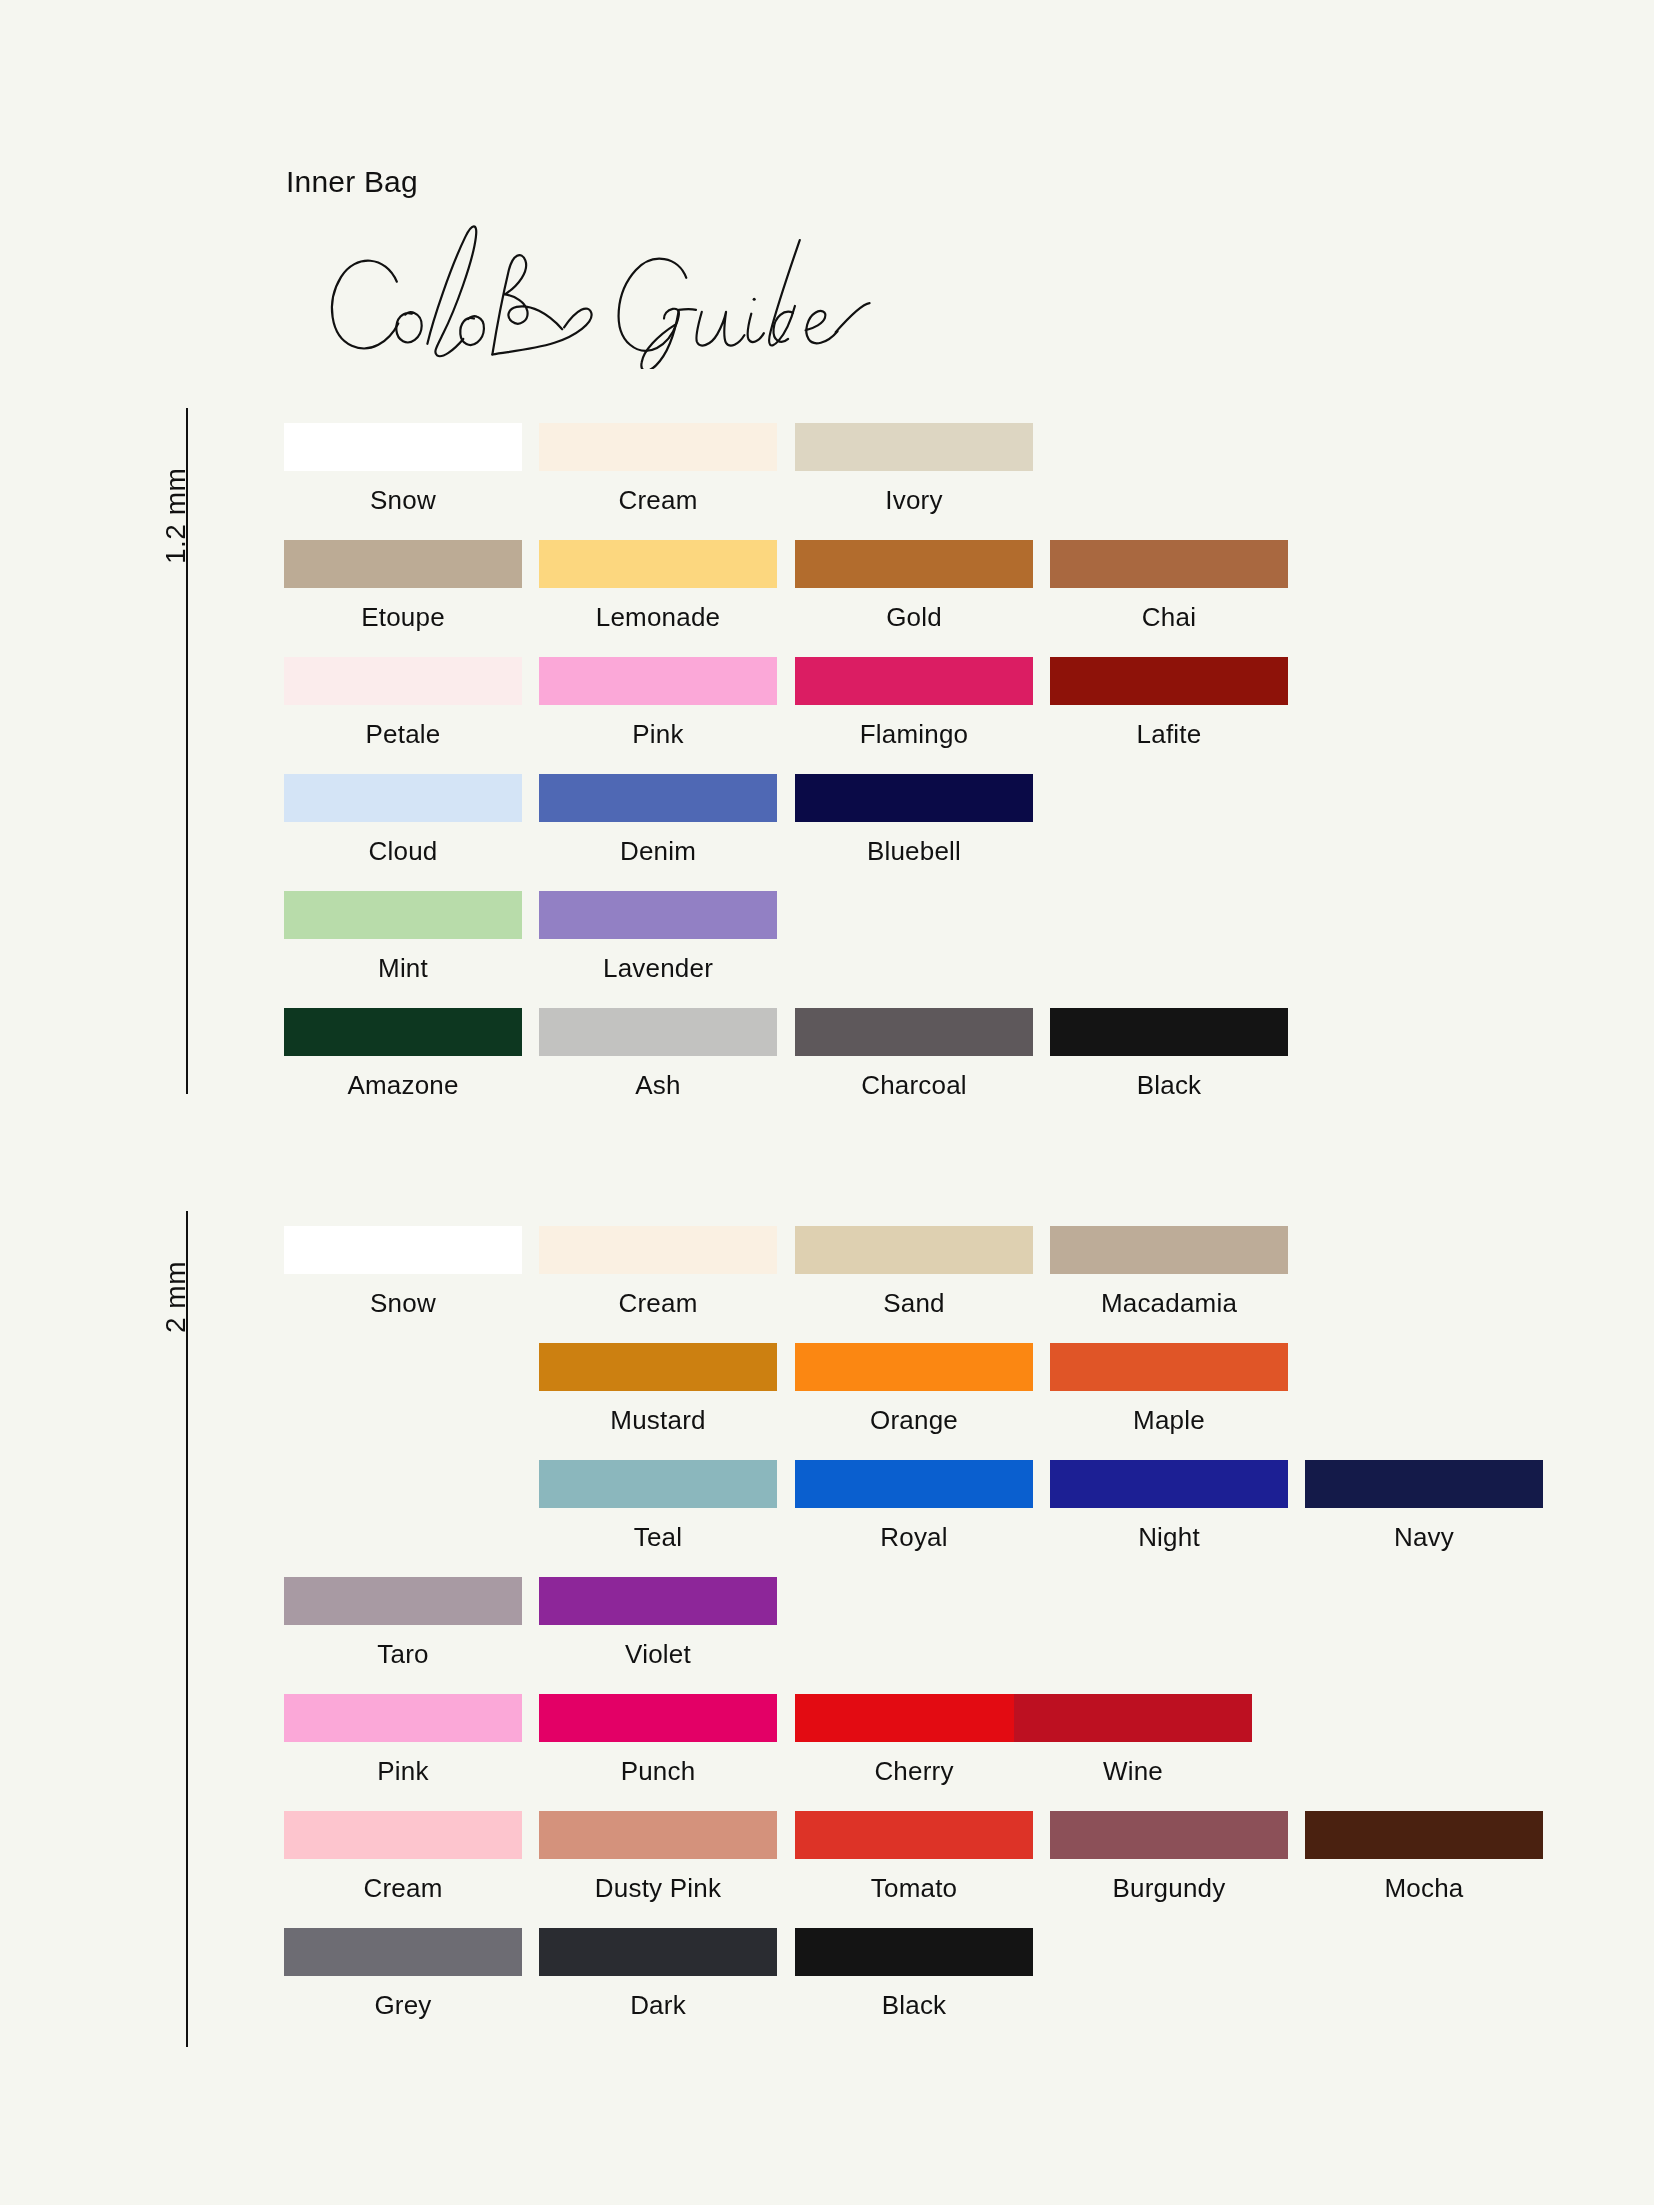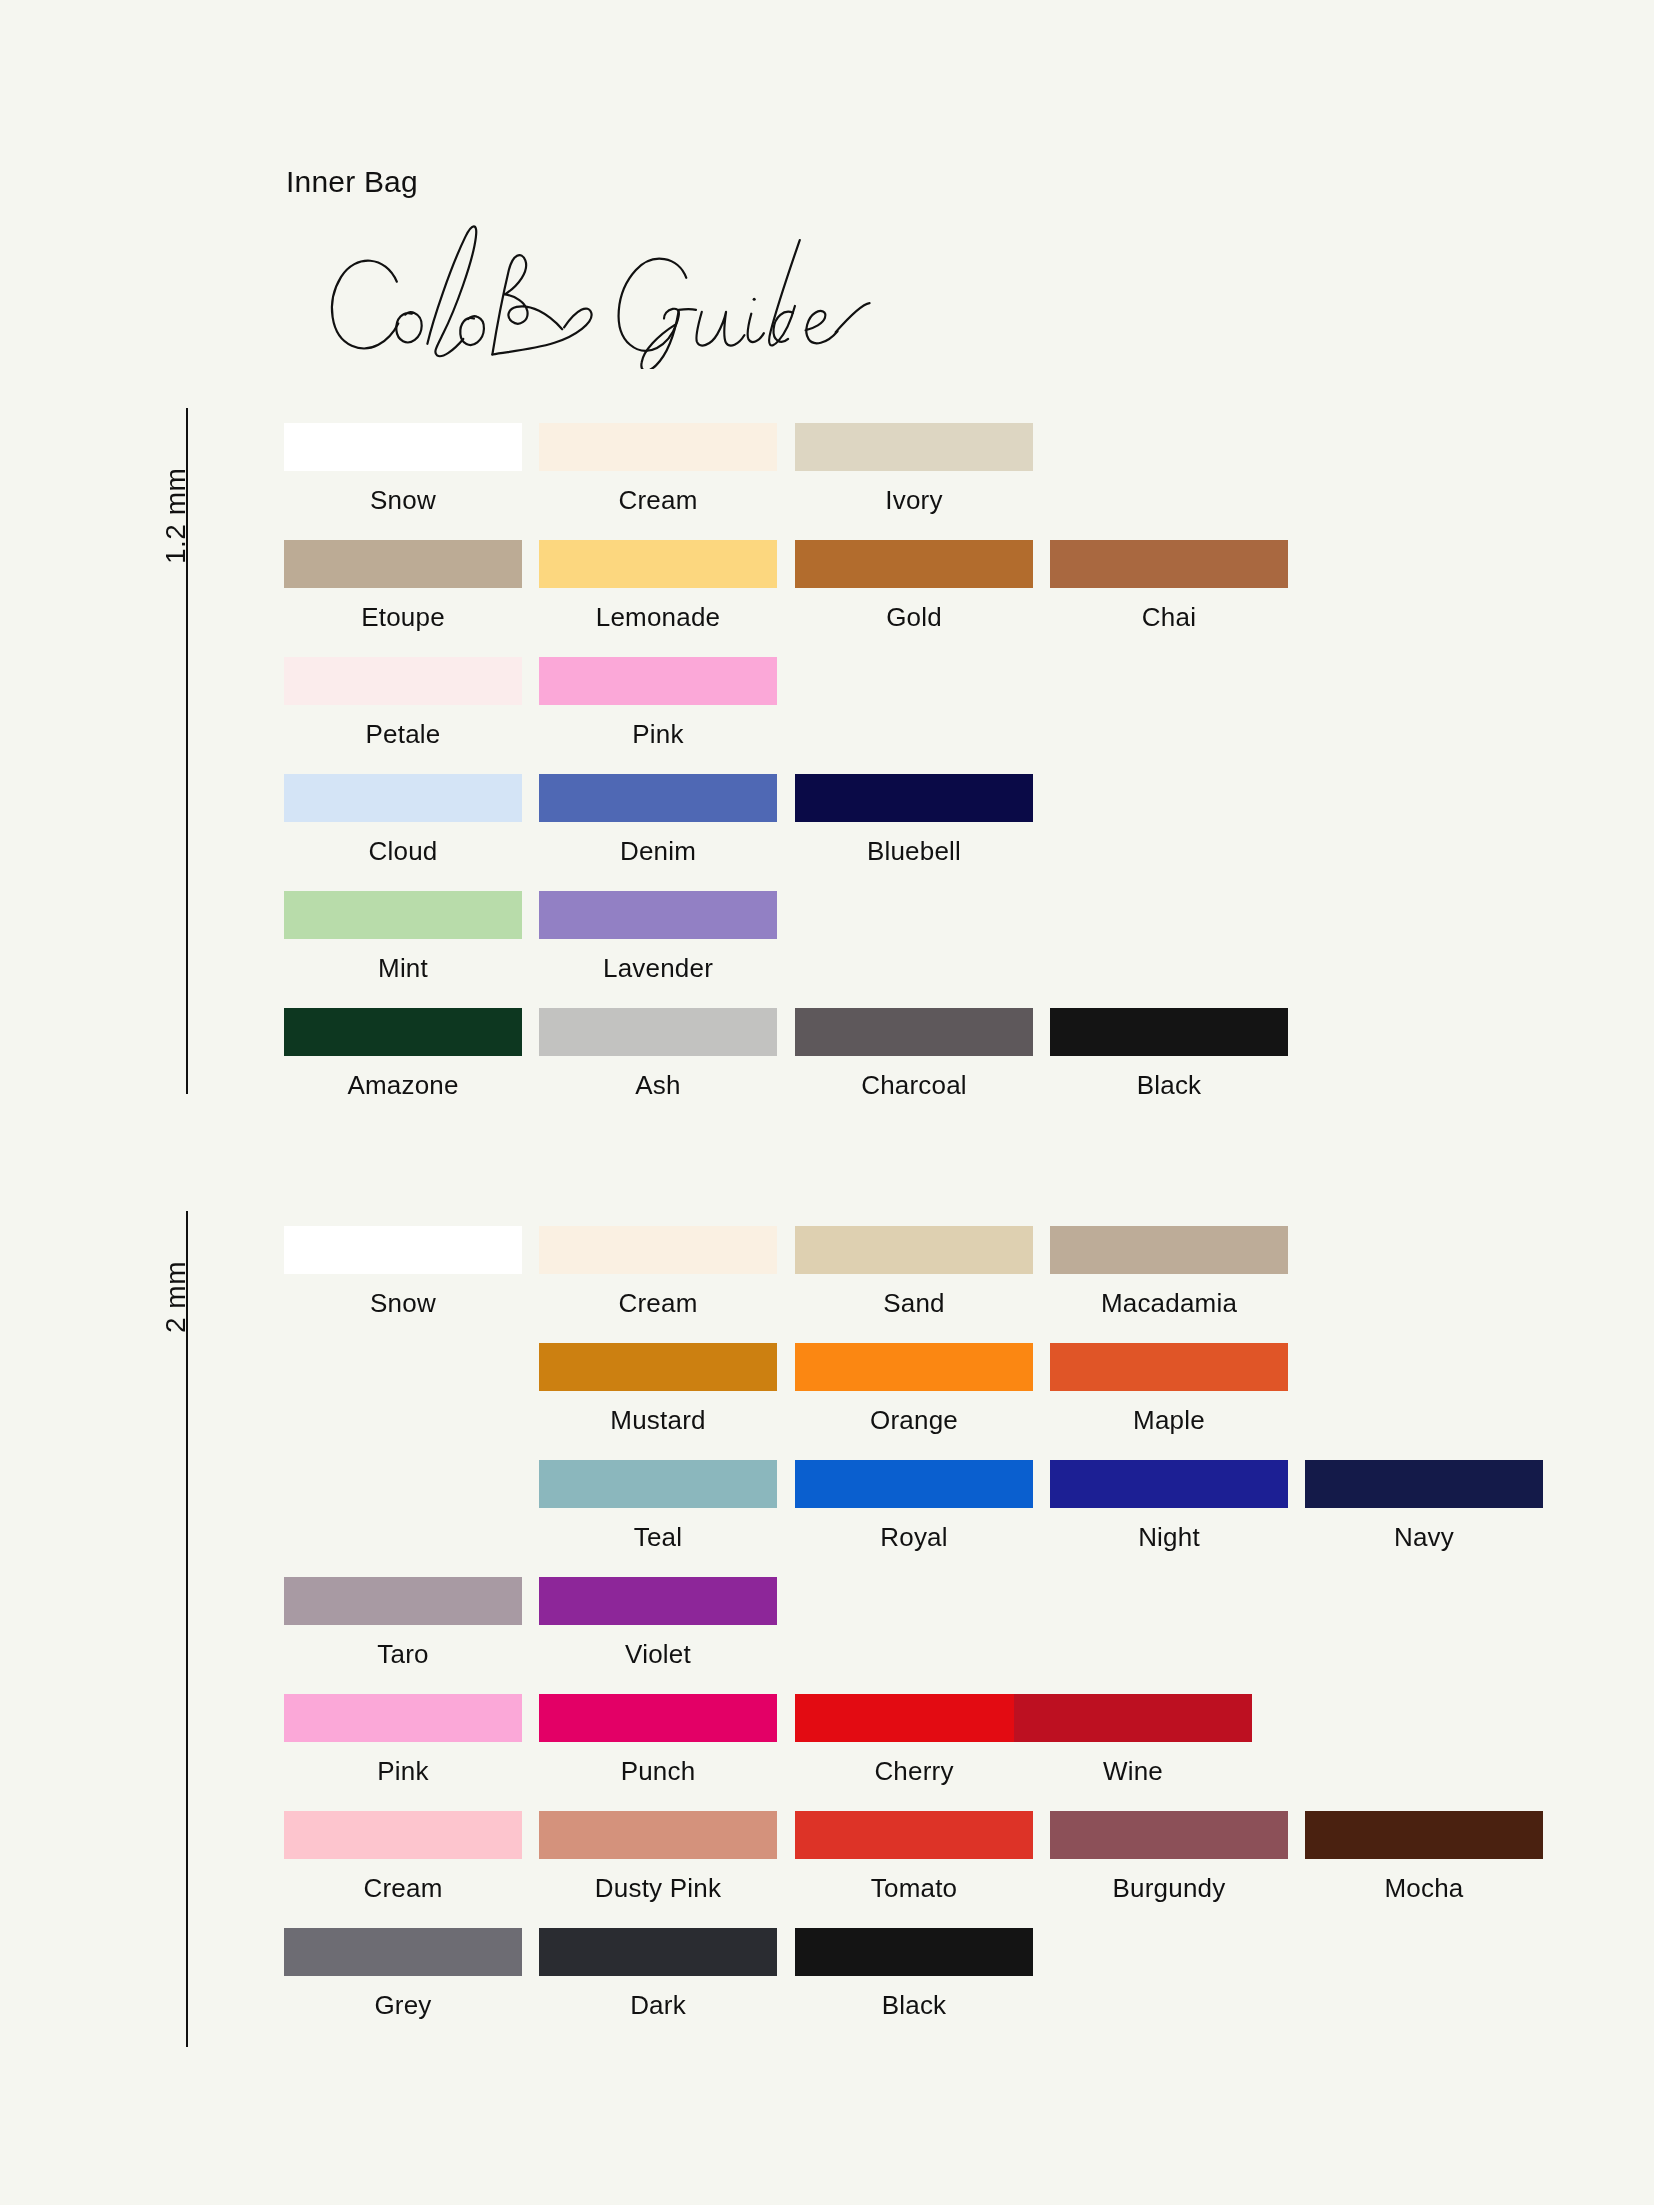--- a/index.html
+++ b/index.html
@@ -211,20 +211,28 @@
 
     <div class="row">
       <div class="swatch-cell" style="left:0px">
         <span class="chip" style="background:#fbecec"></span>
         <span class="chip-label">Petale</span>
       </div>
       <div class="swatch-cell" style="left:255px">
         <span class="chip" style="background:#fba8d8"></span>
         <span class="chip-label">Pink</span>
       </div>
+      <div class="swatch-cell" style="left:511px">
+        <span class="chip" style="background:#db1d63"></span>
+        <span class="chip-label">Flamingo</span>
+      </div>
+      <div class="swatch-cell" style="left:766px">
+        <span class="chip" style="background:#8e1209"></span>
+        <span class="chip-label">Lafite</span>
+      </div>
     </div>
 
     <div class="row">
       <div class="swatch-cell" style="left:0px">
         <span class="chip" style="background:#d4e4f6"></span>
         <span class="chip-label">Cloud</span>
       </div>
       <div class="swatch-cell" style="left:255px">
         <span class="chip" style="background:#4f68b4"></span>
         <span class="chip-label">Denim</span>

